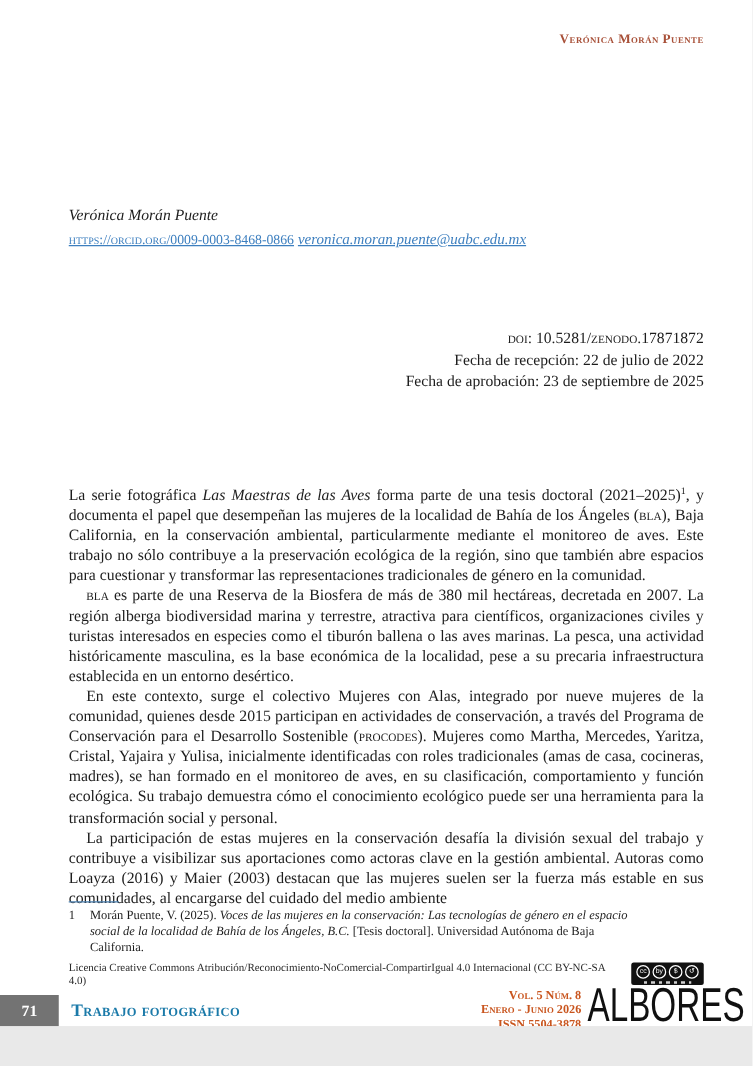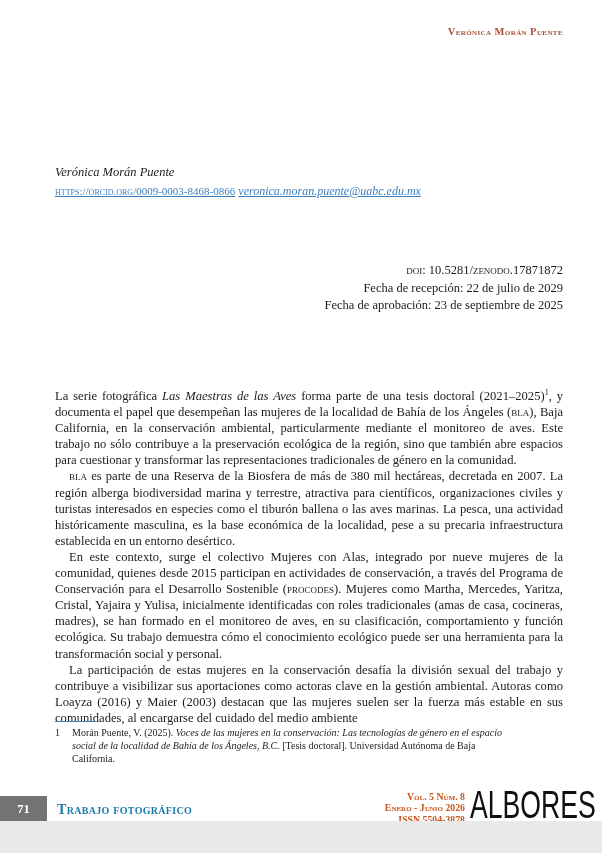--- a/index.html
+++ b/index.html
@@ -103,38 +103,48 @@
 
 
   <div class="author-block">
     <div class="author-name">Verónica Morán Puente</div>
     <a class="orcid-link">https://orcid.org/0009-0003-8468-0866</a>
     <a class="email-link">veronica.moran.puente@uabc.edu.mx</a>
   </div>
 
   <div class="doi-block">
     <div class="sc">doi: 10.5281/zenodo.17871872</div>
-    <div>Fecha de recepción: 22 de julio de 2029</div>
+    <div>Fecha de recepción: 22 de julio de 2022</div>
     <div>Fecha de aprobación: 23 de septiembre de 2025</div>
   </div>
 
   <div class="body-text">
     <p><span>La serie fotográfica </span><i>Las Maestras de las Aves</i><span> forma parte de una tesis doctoral (2021–2025)</span><sup>1</sup><span>, y documenta el papel que desempeñan las mujeres de la localidad de Bahía de los Ángeles (</span><span class="sc">bla</span><span>), Baja California, en la conservación ambiental, particularmente mediante el monitoreo de aves. Este trabajo no sólo contribuye a la preservación ecológica de la región, sino que también abre espacios para cuestionar y transformar las representaciones tradicionales de género en la comunidad.</span></p>
     <p><span class="sc">bla</span><span> es parte de una Reserva de la Biosfera de más de 380 mil hectáreas, decretada en 2007. La región alberga biodiversidad marina y terrestre, atractiva para científicos, organizaciones civiles y turistas interesados en especies como el tiburón ballena o las aves marinas. La pesca, una actividad históricamente masculina, es la base económica de la localidad, pese a su precaria infraestructura establecida en un entorno desértico.</span></p>
     <p><span>En este contexto, surge el colectivo Mujeres con Alas, integrado por nueve mujeres de la comunidad, quienes desde 2015 participan en actividades de conservación, a través del Programa de Conservación para el Desarrollo Sostenible (</span><span class="sc">procodes</span><span>). Mujeres como Martha, Mercedes, Yaritza, Cristal, Yajaira y Yulisa, inicialmente identificadas con roles tradicionales (amas de casa, cocineras, madres), se han formado en el monitoreo de aves, en su clasificación, comportamiento y función ecológica. Su trabajo demuestra cómo el conocimiento ecológico puede ser una herramienta para la transformación social y personal.</span></p>
     <p><span>La participación de estas mujeres en la conservación desafía la división sexual del trabajo y contribuye a visibilizar sus aportaciones como actoras clave en la gestión ambiental. Autoras como Loayza (2016) y Maier (2003) destacan que las mujeres suelen ser la fuerza más estable en sus comunidades, al encargarse del cuidado del medio ambiente</span></p>
   </div>
 
   <div class="fn-rule"></div>
 
   <div class="footnote">
     <div class="fn-num">1</div>
     <div class="fn-text"><span>Morán Puente, V. (2025). </span><i>Voces de las mujeres en la conservación: Las tecnologías de género en el espacio social de la localidad de Bahía de los Ángeles, B.C.</i><span> [Tesis doctoral]. Universidad Autónoma de Baja California.</span></div>
   </div>
 
+  <div class="license-row">
+    <div class="license-text">Licencia Creative Commons Atribución/Reconocimiento-NoComercial-CompartirIgual 4.0 Internacional (CC BY-NC-SA 4.0)</div>
+    <div class="cc-badge">
+      <div class="cc-circle">cc</div>
+      <div class="cc-circle">by</div>
+      <div class="cc-circle">$</div>
+      <div class="cc-circle">↺</div>
+      <div class="cc-microtext"></div>
+    </div>
+  </div>
 
   <div class="page-box">71</div>
   <div class="section-label">Trabajo fotográfico</div>
 
   <div class="volume-block">
     <div>Vol. 5 Núm. 8</div>
     <div>Enero - Junio 2026</div>
     <div>ISSN 5504-3878</div>
   </div>
 

